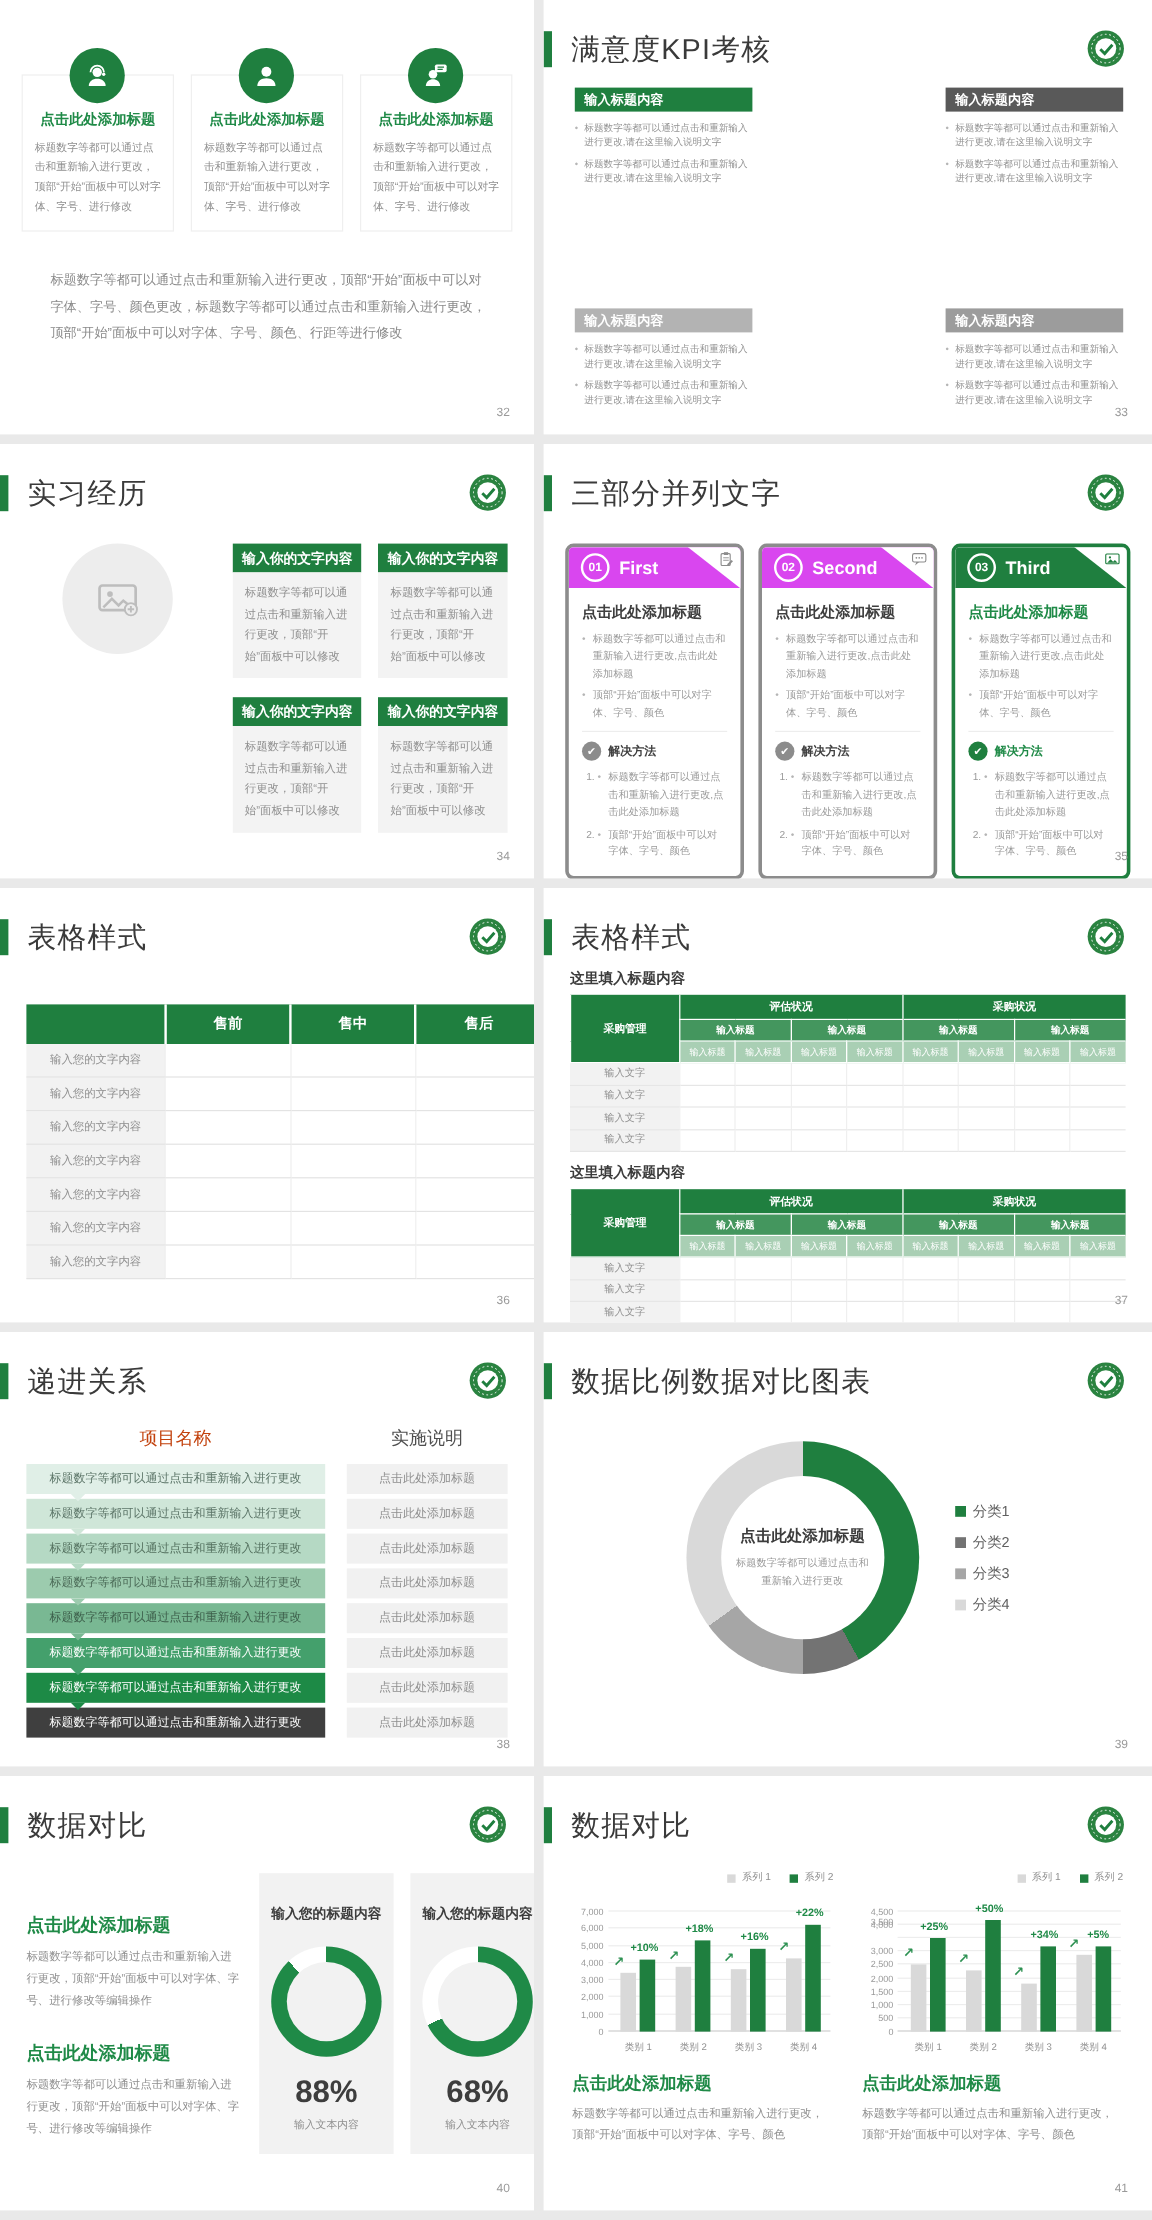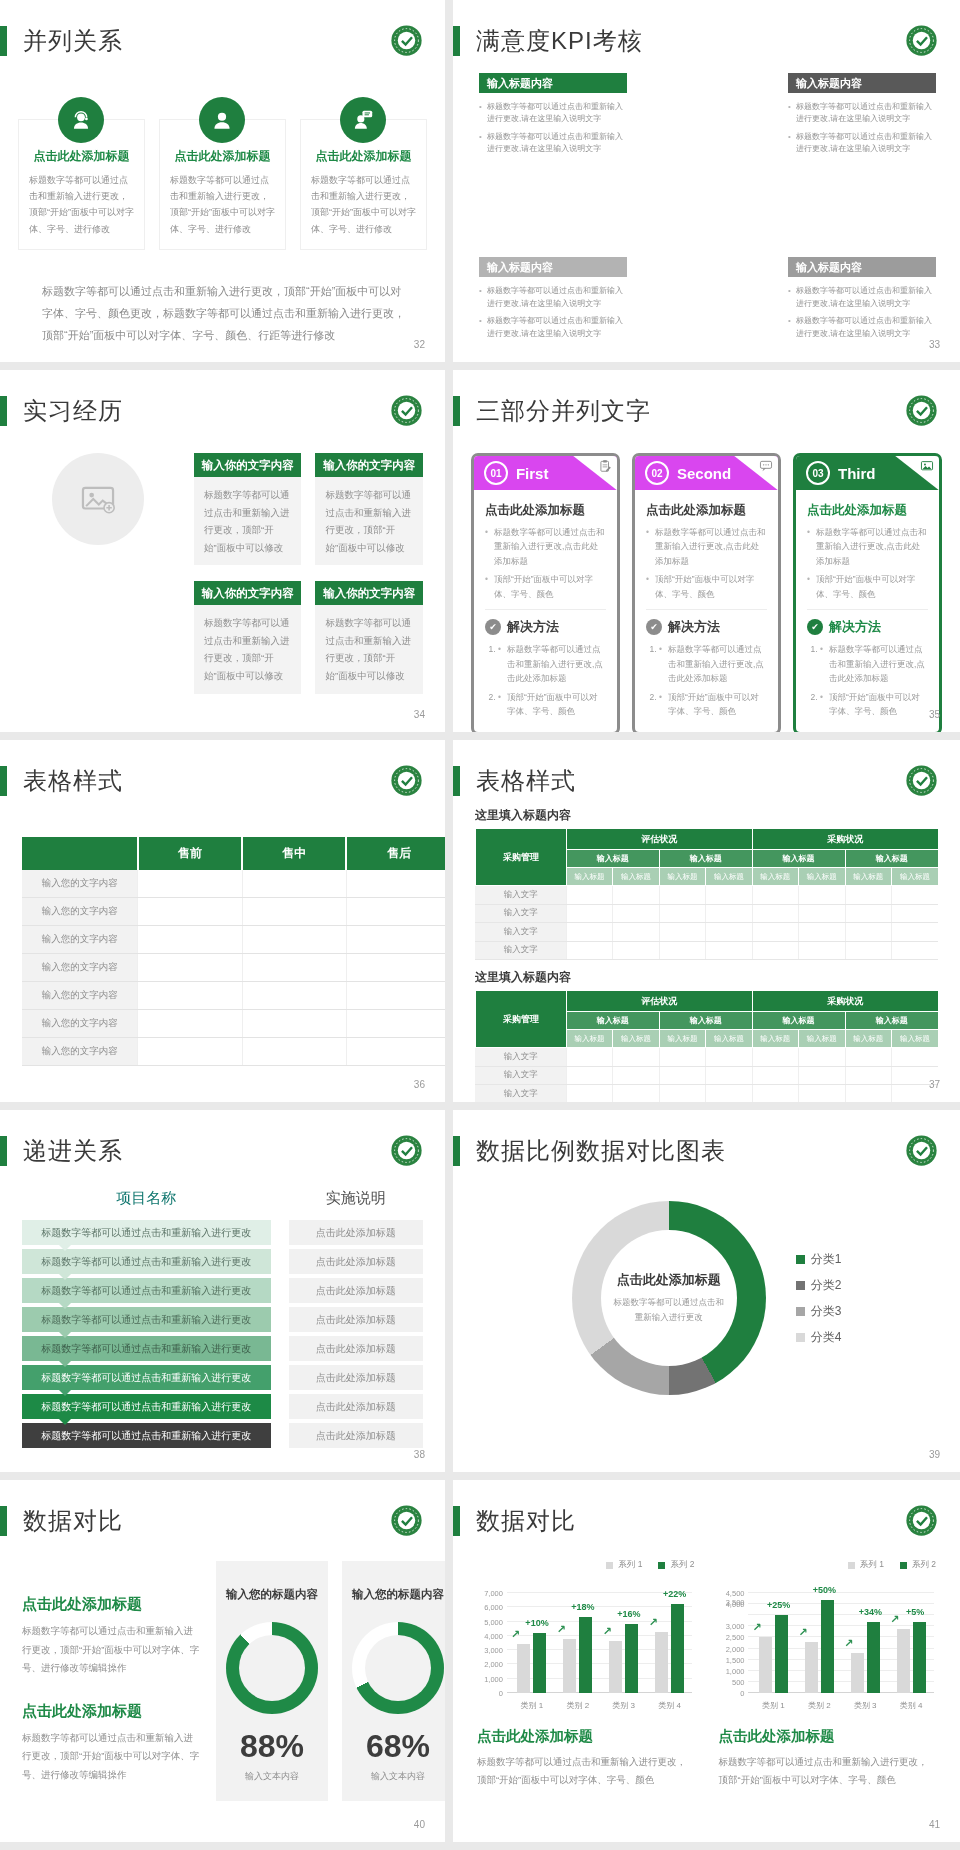--- a/index.html
+++ b/index.html
@@ -57,21 +57,21 @@
   .tbody{padding:8px 11px 10px;}
   .tbody h4{margin:4px 0 6px;font-size:12.5px;color:#3f3f3f;}
   .tcard.green .tbody h4{color:#1f8a47;}
   .tbody ul{margin:0;padding:0;list-style:none;}
   .tbody li{font-size:8.5px;color:#9a9a9a;line-height:1.7;padding-left:9px;position:relative;margin-bottom:4px;}
   .tbody li::before{content:"•";position:absolute;left:0;color:#b5b5b5;}
   .sol{border-top:1px solid #ededed;margin-top:8px;padding-top:8px;}
   .solh{display:flex;align-items:center;gap:6px;margin-bottom:6px;}
   .chk{width:16px;height:16px;border-radius:50%;background:#8c8c8c;color:#fff;font-size:9px;display:flex;align-items:center;justify-content:center;}
   .tcard.green .chk{background:#1f7f3f;}
-  .solt{font-size:13px;font-weight:bold;color:#3f3f3f;}
+  .solt{font-size:10px;font-weight:bold;color:#3f3f3f;}
   .tcard.green .solt{color:#1f8a47;}
   .sol ol{margin:0;padding:0 0 0 13px;}
   .sol li{font-size:8.5px;color:#9a9a9a;line-height:1.7;margin-bottom:4px;}
   
   .tbl36{width:429px;margin:40px 22px 0;border-collapse:collapse;table-layout:fixed;}
   .tbl36 th{background:#1f7f3f;color:#fff;font-size:12px;font-weight:bold;height:31px;border-left:2px solid #fff;}
   .tbl36 th:first-child{border-left:none;}
   .tbl36 td{height:25px;border-bottom:1px solid #e3e3e3;border-left:1px solid #efefef;}
   .tbl36 td:first-child{background:#f2f2f2;color:#8f8f8f;font-size:9.5px;text-align:center;border-left:none;}
   
@@ -81,21 +81,21 @@
   .tbl37 th{color:#fff;font-weight:bold;border-left:1px solid #fff;border-bottom:1px solid #fff;margin-top:20px;}
   .tbl37 .h1 th{background:#1f7f3f;font-size:9px;height:18px;}
   .tbl37 .corner{background:#1f7f3f;font-size:9.5px;width:19%;}
   .tbl37 .h2 th{background:#44965e;font-size:8px;height:15px;}
   .tbl37 .h3 th{background:#a9cfb4;font-size:7.5px;height:15px;font-weight:normal;}
   .tbl37 td{height:15.5px;border-bottom:1px solid #e6e6e6;border-left:1px solid #efefef;}
   .tbl37 td.rl{background:#f2f2f2;color:#8f8f8f;font-size:8.5px;text-align:center;border-left:none;}
   
   .s38wrap{margin:22px 22px 0;}
   .phead{display:flex;margin-bottom:12px;}
-  .phead .c1{width:62%;text-align:center;font-size:15px;color:#0f766e;}
+  .phead .c1{width:62%;text-align:center;font-size:15px;color:#c2410c;}
   .phead .c2{width:33.5%;margin-left:auto;text-align:center;font-size:15px;color:#4f4f4f;}
   .prow{display:flex;margin-bottom:4px;position:relative;}
   .pbar{width:62%;height:25px;line-height:25px;text-align:center;font-size:10px;position:relative;}
   .pbar::after{content:"";position:absolute;left:15%;top:100%;border:6px solid transparent;border-top:6px solid var(--c);z-index:2;}
   .prow:last-of-type .pbar::after{display:none;}
   .pright{width:33.5%;margin-left:auto;height:25px;line-height:25px;text-align:center;font-size:10px;background:#f1f1f1;color:#8f8f8f;}
   
   .s39{display:flex;align-items:center;justify-content:center;gap:30px;margin-top:34px;}
   .donut{width:194px;height:194px;border-radius:50%;position:relative;flex:0 0 auto;}
   .dhole{position:absolute;inset:29px;background:#fff;border-radius:50%;display:flex;flex-direction:column;align-items:center;justify-content:center;text-align:center;}
@@ -109,21 +109,21 @@
   .s40{display:flex;margin:24px 22px 0;}
   .s40L{width:178px;flex:0 0 auto;margin-right:16px;margin-top:34px;}
   .s40h{font-size:15px;font-weight:bold;color:#1f8a47;margin-bottom:8px;}
   .s40b{font-size:9.5px;color:#8f8f8f;line-height:1.95;}
   .blk2{margin-top:24px;}
   .panels{flex:1;display:flex;gap:14px;}
   .panel{flex:1;background:#f2f2f2;padding:26px 10px 18px;text-align:center;}
   .ptitle{font-size:11.5px;font-weight:bold;color:#3d3d3d;}
   .gauge{width:92px;height:92px;border-radius:50%;position:relative;margin:20px auto 14px;}
   .ghole{position:absolute;inset:13px;background:#f2f2f2;border-radius:50%;}
-  .ppct{font-size:32px;font-weight:bold;color:#3d3d3d;}
+  .ppct{font-size:26px;font-weight:bold;color:#3d3d3d;}
   .pcap{font-size:9px;color:#8f8f8f;margin-top:5px;text-align:center;}
   
   .s41{display:flex;gap:24px;margin:22px 24px 0;}
   .chartcol{flex:1;}
   .leg{display:flex;justify-content:flex-end;align-items:center;gap:5px;font-size:8.5px;color:#8f8f8f;}
   .leg .gap{width:6px;}
   .lsq7{width:7px;height:7px;display:inline-block;}
   .plot{position:relative;height:134px;margin-top:6px;}
   .gl{position:absolute;left:30px;right:2px;height:1px;background:#ededed;}
   .yl{position:absolute;left:0;width:26px;text-align:right;font-size:7.5px;color:#9a9a9a;transform:translateY(50%);}
@@ -139,30 +139,20 @@
   .s41b{font-size:9.5px;color:#8f8f8f;line-height:1.85;margin-top:7px;}
 </style>
 </head>
 <body>
 
 <div class="board">
 
   <div class="row">
 
     <div class="slide left">
-      <div class="shead">
-        <span class="accent"></span>
-        <span class="stitle">并列关系</span>
-        <svg class="slogo" viewBox="0 0 36 36">
-            <circle cx="18" cy="18" r="16.5" fill="#2a8340"></circle>
-            <circle cx="18" cy="18" r="13" fill="none" stroke="#fff" stroke-width="0.9" stroke-dasharray="1.6 2.4"></circle>
-            <circle cx="18" cy="18" r="9.5" fill="#fff"></circle>
-            <path d="M13 18.5l4 4 7-8" stroke="#1f7f3f" stroke-width="2.6" fill="none"></path>
-          </svg>
-      </div>
       <div class="cards">
         <div class="card">
           <span class="cicon">
               <svg width="26" height="26" viewBox="0 0 24 24">
                 <circle cx="12" cy="9.5" r="3.6" fill="#fff"></circle>
                 <path d="M5.5 20c0-3.6 2.9-5.6 6.5-5.6s6.5 2 6.5 5.6z" fill="#fff"></path>
                 <path d="M6.8 9.5a5.2 5.2 0 0 1 10.4 0" stroke="#fff" stroke-width="1.4" fill="none"></path>
                 <circle cx="17" cy="11" r="1.3" fill="#fff"></circle>
               </svg>
             </span>

